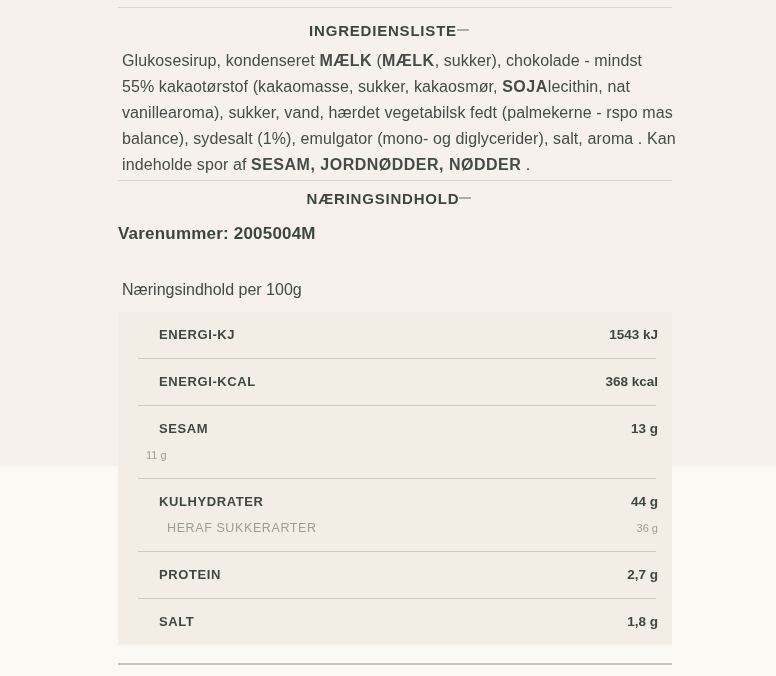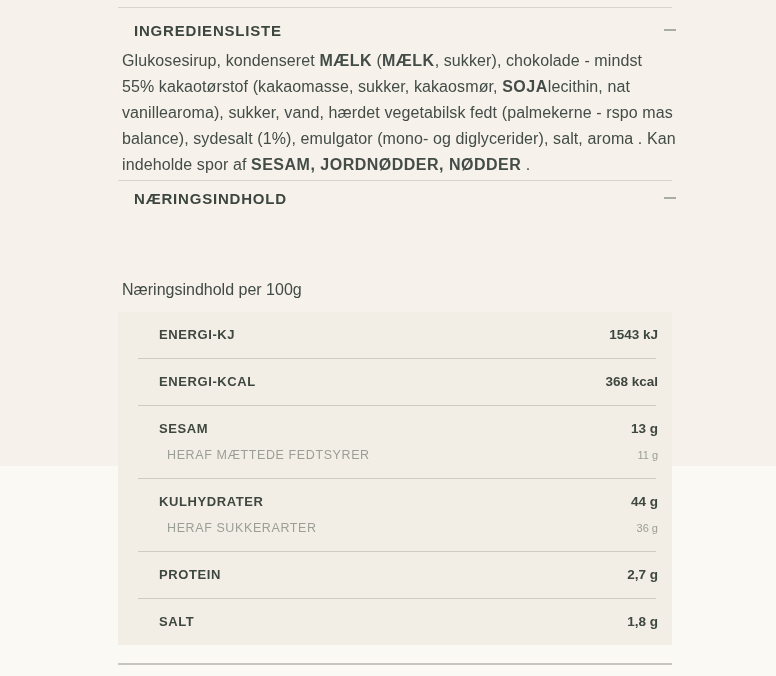--- a/index.html
+++ b/index.html
@@ -40,24 +40,23 @@
   .pos-div1 { top: 7px; }
   .pos-div2 { top: 180px; }
   .pos-div3 { top: 663px; height: 2px; background: #c8c5bd; }
 
   .acc-header {
     position: absolute;
     left: 0;
     width: 554px;
     height: 16px;
     display: flex;
-    justify-content: space-between;
+    justify-content: center;
     align-items: center;
     cursor: pointer;
-    margin-left: 16px;
   }
   .pos-h1 { top: 22px; }
   .pos-h2 { top: 190px; }
   .acc-title {
     font-size: 15px;
     font-weight: 700;
     letter-spacing: 0.8px;
     color: #3c463f;
   }
   .minus {
@@ -157,20 +156,21 @@
 
     <p class="ingredients" id="ingredients-text"><span>Glukosesirup, kondenseret </span><strong>MÆLK</strong><span> (</span><strong>MÆLK</strong><span>, sukker), chokolade - mindst 55% kakaotørstof (kakaomasse, sukker, kakaosmør, </span><strong>SOJA</strong><span>lecithin, nat vanillearoma), sukker, vand, hærdet vegetabilsk fedt (palmekerne - rspo mas balance), sydesalt (1%), emulgator (mono- og diglycerider), salt, aroma . Kan indeholde spor af </span><strong>SESAM, JORDNØDDER, NØDDER</strong><span> .</span></p>
 
     <div class="divider pos-div2"></div>
 
     <div class="acc-header pos-h2">
       <span class="acc-title">NÆRINGSINDHOLD</span>
       <span class="minus"></span>
     </div>
 
+    <div class="varenummer">Varenummer: 2005004M</div>
 
     <div class="per100">Næringsindhold per 100g</div>
 
     <div class="nutri-table" id="nutrition-table">
         <div class="t-section">
           <div class="t-row">
             <span class="t-label">ENERGI-KJ</span>
             <span class="t-value">1543 kJ</span>
           </div>
         </div>
@@ -181,21 +181,20 @@
             <span class="t-value">368 kcal</span>
           </div>
         </div>
         <div class="t-divider"></div>
         <div class="t-section">
           <div class="t-row">
             <span class="t-label">SESAM</span>
             <span class="t-value">13 g</span>
           </div>
           <div class="t-row sub">
-            <span class="t-label">HERAF MÆTTEDE FEDTSYRER</span>
             <span class="t-value">11 g</span>
           </div>
         </div>
         <div class="t-divider"></div>
         <div class="t-section">
           <div class="t-row strong">
             <span class="t-label">KULHYDRATER</span>
             <span class="t-value">44 g</span>
           </div>
           <div class="t-row sub">

